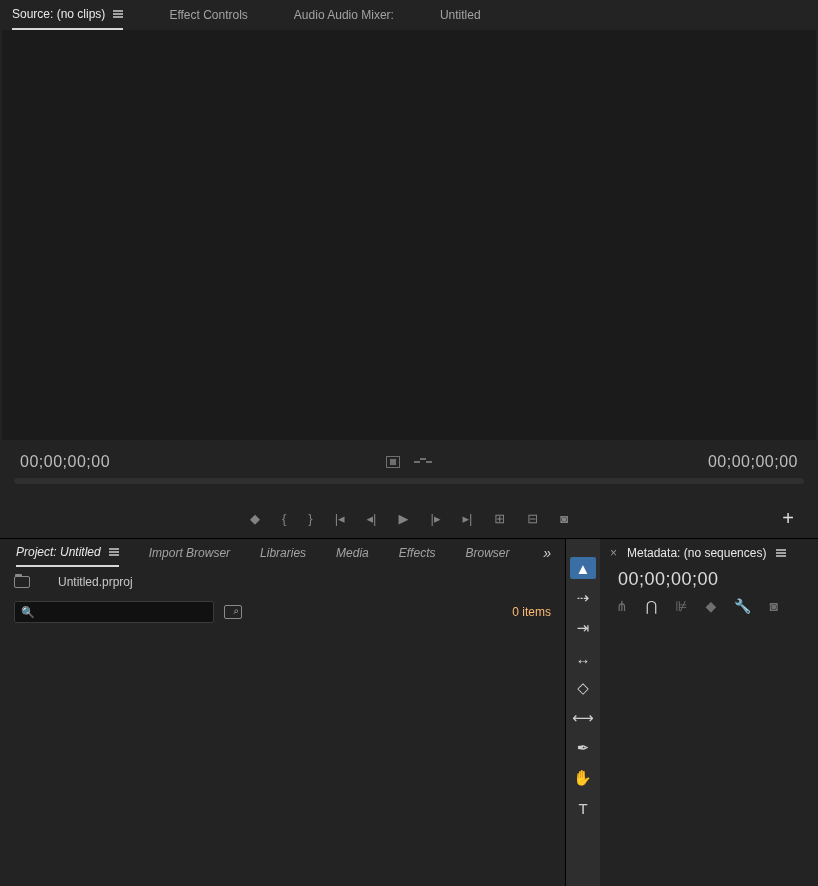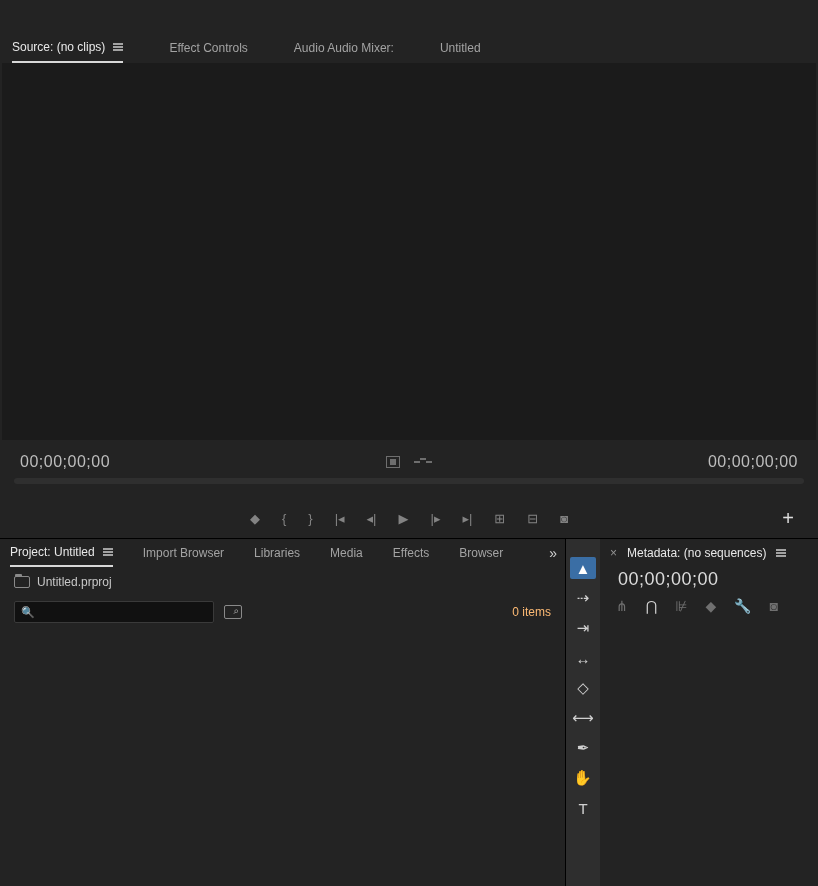--- a/index.html
+++ b/index.html
@@ -25,21 +25,20 @@
       flex-direction: column;
     }
     .source-tabs {
       height: 30px;
       display: flex;
       align-items: center;
       gap: 46px;
       padding: 0 12px;
       color: #a3a3a3;
       font-size: 12px;
-      margin-top: 33px;
     }
     .src-tab {
       padding: 7px 0;
       cursor: pointer;
       display: flex;
       align-items: center;
       gap: 8px;
     }
     .src-tab.active {
       color: #e8e8e8;
@@ -141,24 +140,25 @@
       width: 565px;
       background: #232323;
       display: flex;
       flex-direction: column;
       border-top: 1px solid #000;
     }
     .proj-tabs {
       height: 28px;
       display: flex;
       align-items: center;
-      padding: 0 10px;
+      padding: 0 16px;
       color: #a3a3a3;
       font-size: 12px;
       gap: 30px;
+      font-style: italic;
     }
     .proj-tab {
       cursor: pointer;
       padding: 6px 0;
       display: flex;
       align-items: center;
       gap: 8px;
     }
     .proj-tab.active {
       color: #e8e8e8;
@@ -167,21 +167,21 @@
     .proj-overflow {
       margin-left: auto;
       font-size: 14px;
       letter-spacing: -2px;
       color: #d0d0d0;
     }
     .proj-file-row {
       height: 30px;
       display: flex;
       align-items: center;
-      gap: 7px;
+      gap: 28px;
       padding: 0 14px;
       color: #c8c8c8;
       font-size: 12px;
     }
     .bin-icon {
       width: 16px;
       height: 12px;
       border: 1px solid #8a8a8a;
       border-radius: 2px;
       position: relative;

